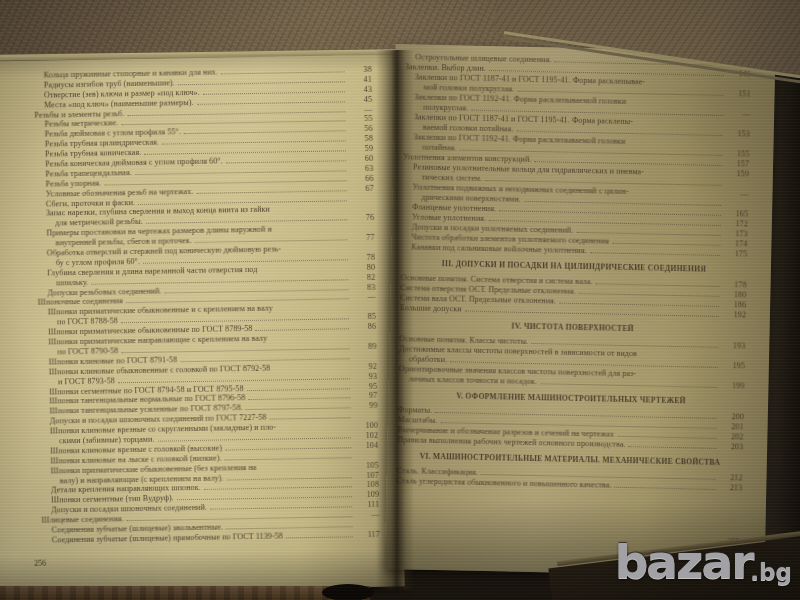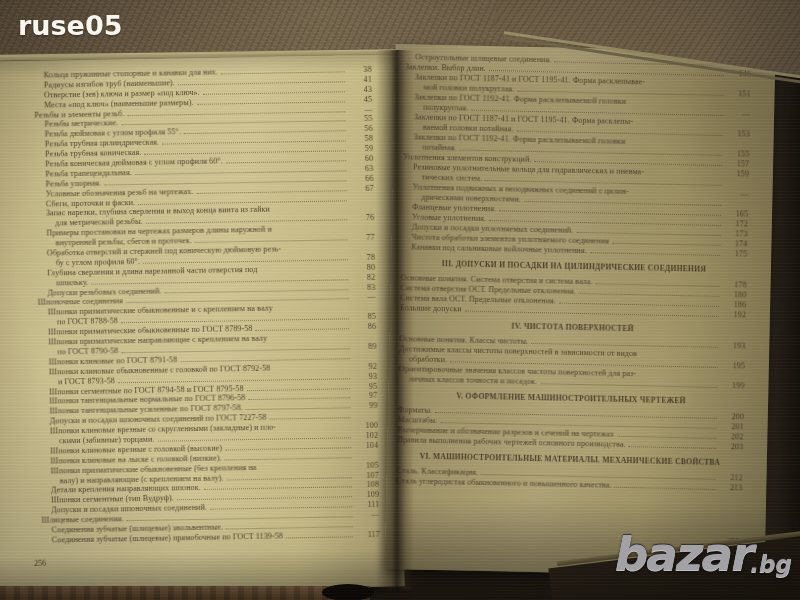--- a/index.html
+++ b/index.html
@@ -67,22 +67,22 @@
   .h-row{font-weight:bold;text-align:center;height:10px;line-height:10px;
     margin:6px 0 5px 0;font-size:7.6px;letter-spacing:.25px;white-space:nowrap;}
   .folio{position:absolute;color:var(--ink,#443927);font-size:8px;filter:blur(.35px);}
   .folio-left{left:42px;top:498px;}
   .folio-right{right:26px;top:486px;}
   
   .wm-ruse{position:absolute;left:18px;top:10px;
     font-family:"DejaVu Sans","Liberation Sans",sans-serif;font-weight:bold;
     font-size:27px;color:var(--wm-white,#f8f6ee);text-shadow:0 1px 2px rgba(0,0,0,.45);}
   .wm-bazar{position:absolute;right:6px;bottom:6px;
-    font-family:"DejaVu Sans","Liberation Sans",sans-serif;font-weight:bold;font-style:italic;
-    font-size:47px;line-height:64px;letter-spacing:-2px;color:var(--wm-gray,#a2a2a6);
+    font-family:"DejaVu Sans","Liberation Sans",sans-serif;font-weight:bold;
+    font-size:47px;line-height:48px;letter-spacing:-2px;color:var(--wm-gray,#a2a2a6);
     text-shadow:0 1px 0 rgba(255,255,255,.75), 0 -1px 1px rgba(35,35,35,.85), 0 2px 3px rgba(0,0,0,.5);}
   .wm-bazar .suffix{font-size:23px;letter-spacing:0;position:relative;top:2px;left:-2px;}
   
   .vignette{position:absolute;inset:0;pointer-events:none;
     background:
       repeating-linear-gradient(0deg, rgba(255,255,255,.025) 0 1px, rgba(0,0,0,.025) 1px 3px),
       radial-gradient(ellipse at 45% 45%, rgba(0,0,0,0) 55%, rgba(0,0,0,.28) 100%);}
 </style>
 </head>
 <body>
@@ -529,17 +529,16 @@
   <div class="edge-line-2"></div>
   <div class="edge-line-3"></div>
   <div class="corner-wedge-bottom"></div>
 
   <div class="gutter"></div>
   <div class="wood"></div>
   <div class="shadow-blob"></div>
 
   <div class="vignette"></div>
 
-  <div class="wm-ruse">ruse05</div>
   <div class="wm-bazar">
     <span>bazar</span><span class="suffix">.bg</span>
   </div>
 </div>
 
 </body></html>

